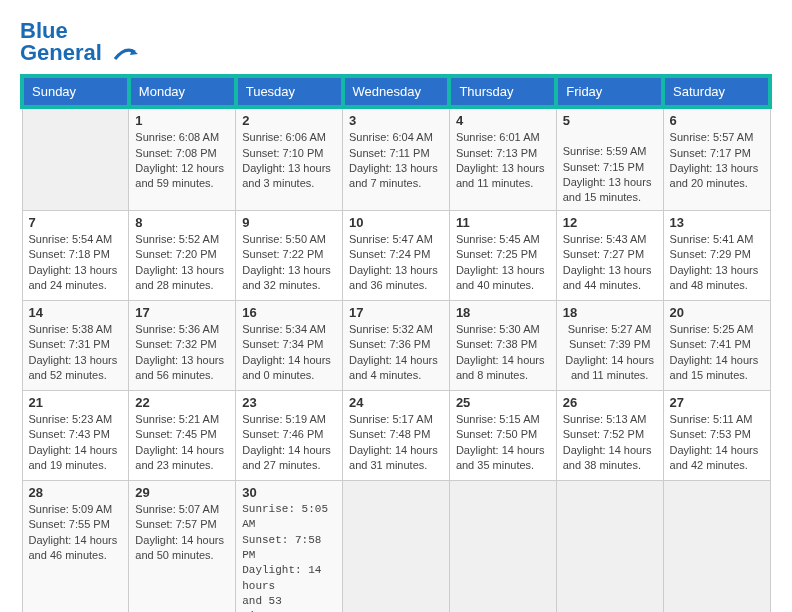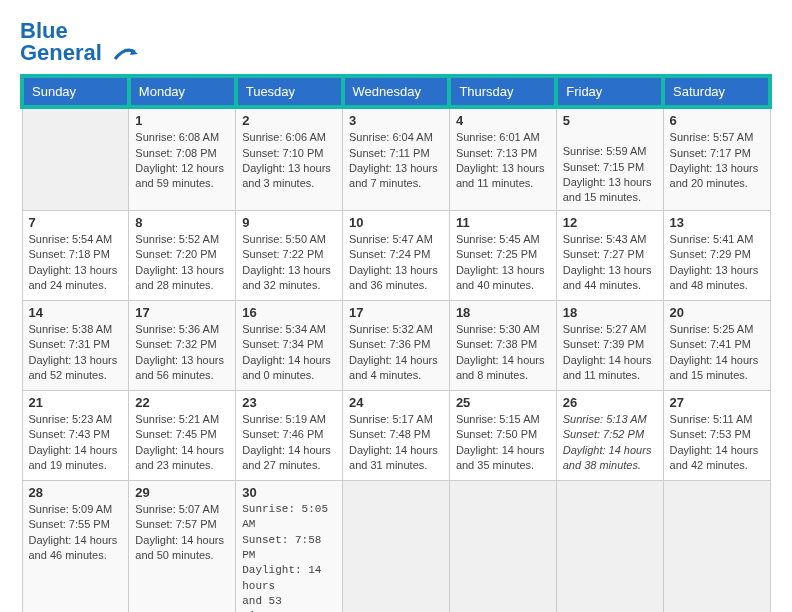--- a/index.html
+++ b/index.html
@@ -249,21 +249,21 @@
         </td>
         <td>
           <span class="day-num">18</span>
           <div class="day-info" style="white-space: pre-line;">Sunrise: 5:30 AM
 Sunset: 7:38 PM
 Daylight: 14 hours
 and 8 minutes.</div>
         </td>
         <td>
           <span class="day-num">18</span>
-          <div class="day-info" style="white-space: pre-line;">Sunrise: 5:27 AM
+          <div class="day-info" style="white-space: pre-line; text-align: center;">Sunrise: 5:27 AM
 Sunset: 7:39 PM
 Daylight: 14 hours
 and 11 minutes.</div>
         </td>
         <td>
           <span class="day-num">20</span>
           <div class="day-info" style="white-space: pre-line;">Sunrise: 5:25 AM
 Sunset: 7:41 PM
 Daylight: 14 hours
 and 15 minutes.</div>
@@ -300,21 +300,21 @@
         </td>
         <td>
           <span class="day-num">25</span>
           <div class="day-info" style="white-space: pre-line;">Sunrise: 5:15 AM
 Sunset: 7:50 PM
 Daylight: 14 hours
 and 35 minutes.</div>
         </td>
         <td>
           <span class="day-num">26</span>
-          <div class="day-info" style="white-space: pre-line; font-style: italic;">Sunrise: 5:13 AM
+          <div class="day-info" style="white-space: pre-line;">Sunrise: 5:13 AM
 Sunset: 7:52 PM
 Daylight: 14 hours
 and 38 minutes.</div>
         </td>
         <td>
           <span class="day-num">27</span>
           <div class="day-info" style="white-space: pre-line;">Sunrise: 5:11 AM
 Sunset: 7:53 PM
 Daylight: 14 hours
 and 42 minutes.</div>

